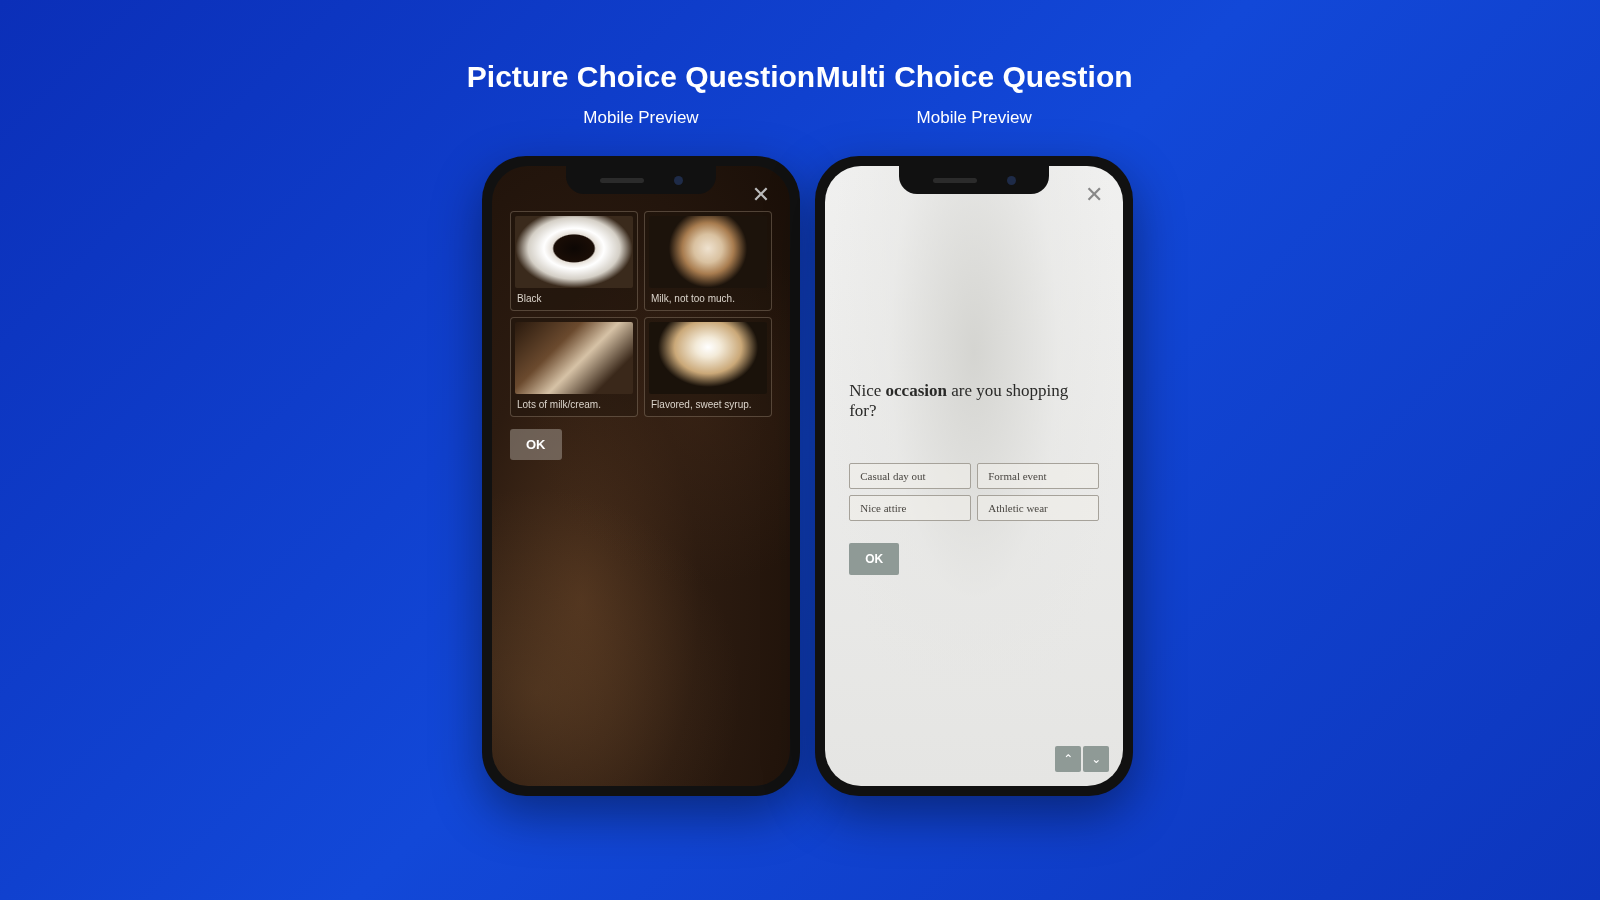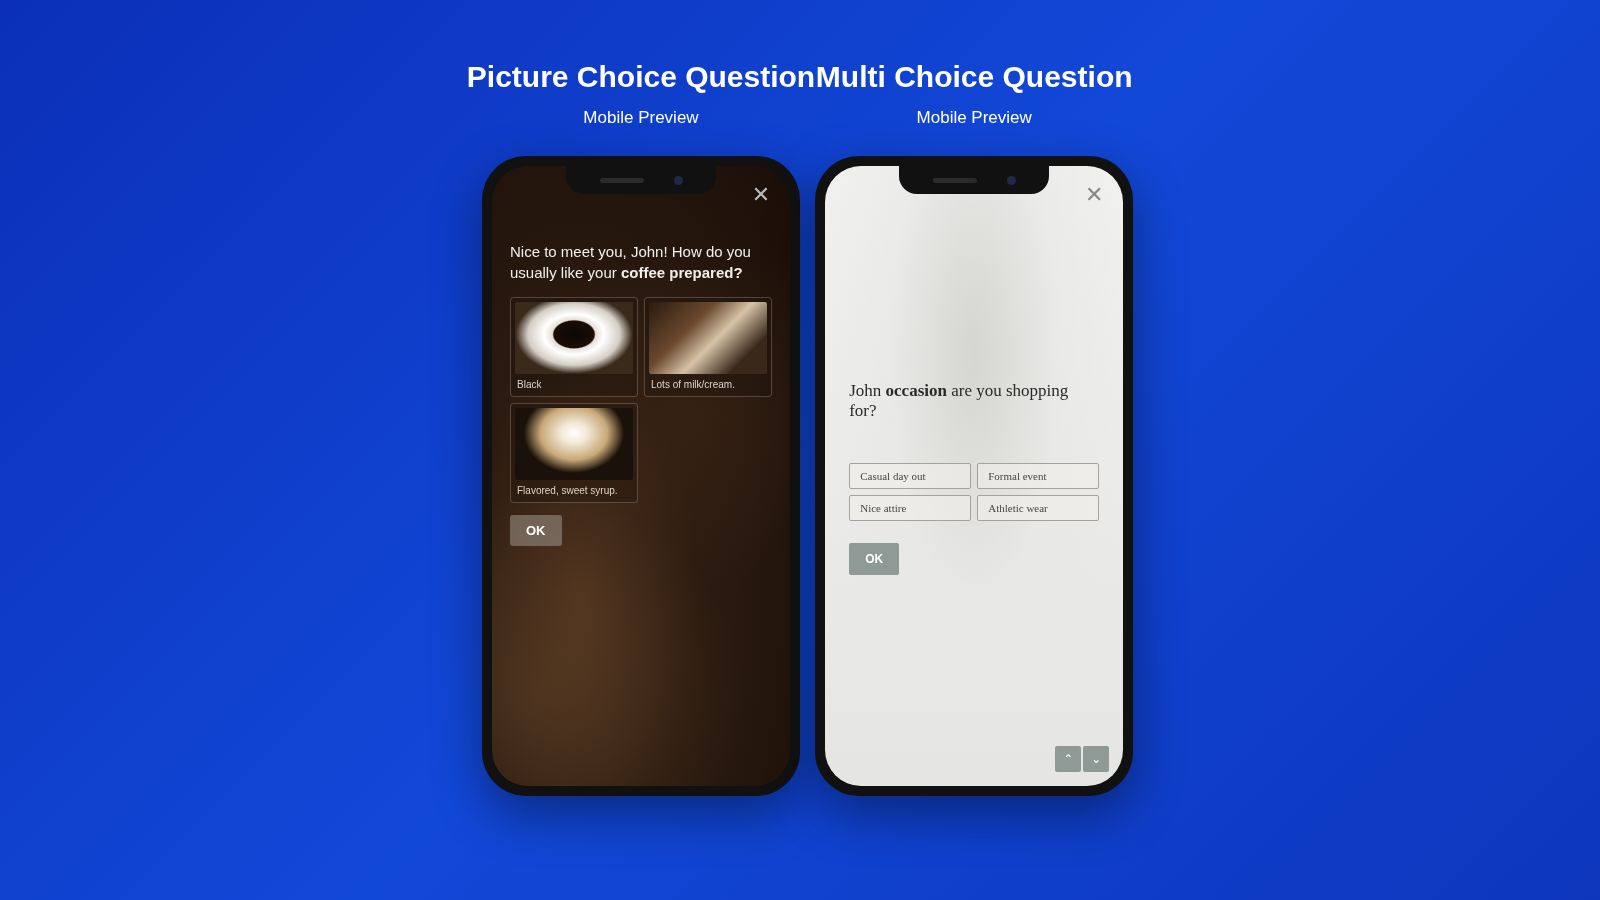--- a/index.html
+++ b/index.html
@@ -252,27 +252,28 @@
     <div class="phone">
       <div class="notch">
         <div class="speaker"></div>
         <div class="camera"></div>
       </div>
       <div class="screen">
         <div class="coffee-bg">
           <div class="close-btn">
             <span class="close-x">✕</span>
           </div>
-          <div class="question-dark">
-            <span>Nice to meet you, John! How do you usually like your </span><span class="bold">coffee prepared?</span>
-          </div>
           <div class="pic-grid">
             <div class="pic-card">
               <div class="pic-img cup-black"></div>
               <div class="pic-label">Black</div>
+            </div>
+            <div class="pic-card">
+              <div class="pic-img cup-latte"></div>
+              <div class="pic-label">Milk, not too much.</div>
             </div>
             <div class="pic-card">
               <div class="pic-img cup-pour"></div>
               <div class="pic-label">Lots of milk/cream.</div>
             </div>
             <div class="pic-card">
               <div class="pic-img cup-flavored"></div>
               <div class="pic-label">Flavored, sweet syrup.</div>
             </div>
           </div>
@@ -289,21 +290,21 @@
       <div class="notch">
         <div class="speaker"></div>
         <div class="camera"></div>
       </div>
       <div class="screen">
         <div class="light-bg">
           <div class="close-btn">
             <span class="close-x" style="color:#888">✕</span>
           </div>
           <div class="question-light">
-            <span>John </span><span class="bold">occasion</span><span> are you shopping for?</span>
+            <span>Nice </span><span class="bold">occasion</span><span> are you shopping for?</span>
           </div>
           <div class="choice-grid">
             <div class="choice">Casual day out</div>
             <div class="choice">Formal event</div>
             <div class="choice">Nice attire</div>
             <div class="choice">Athletic wear</div>
           </div>
           <button class="ok-btn-light">OK</button>
           <div class="nav-arrows">
             <div class="nav-btn">

